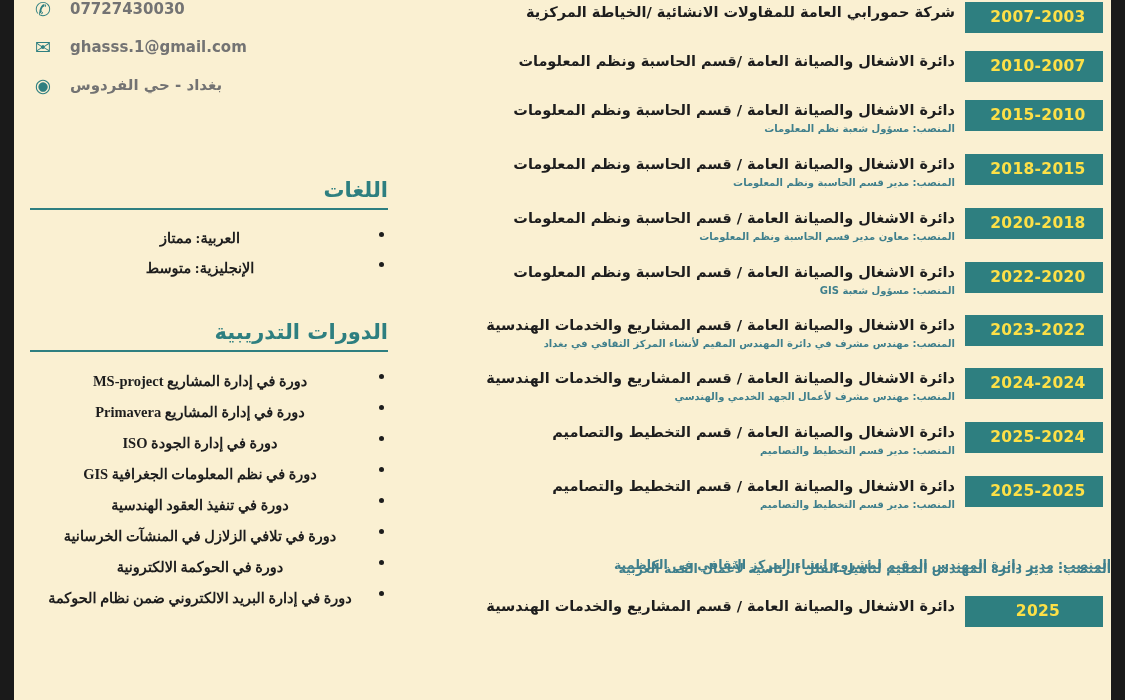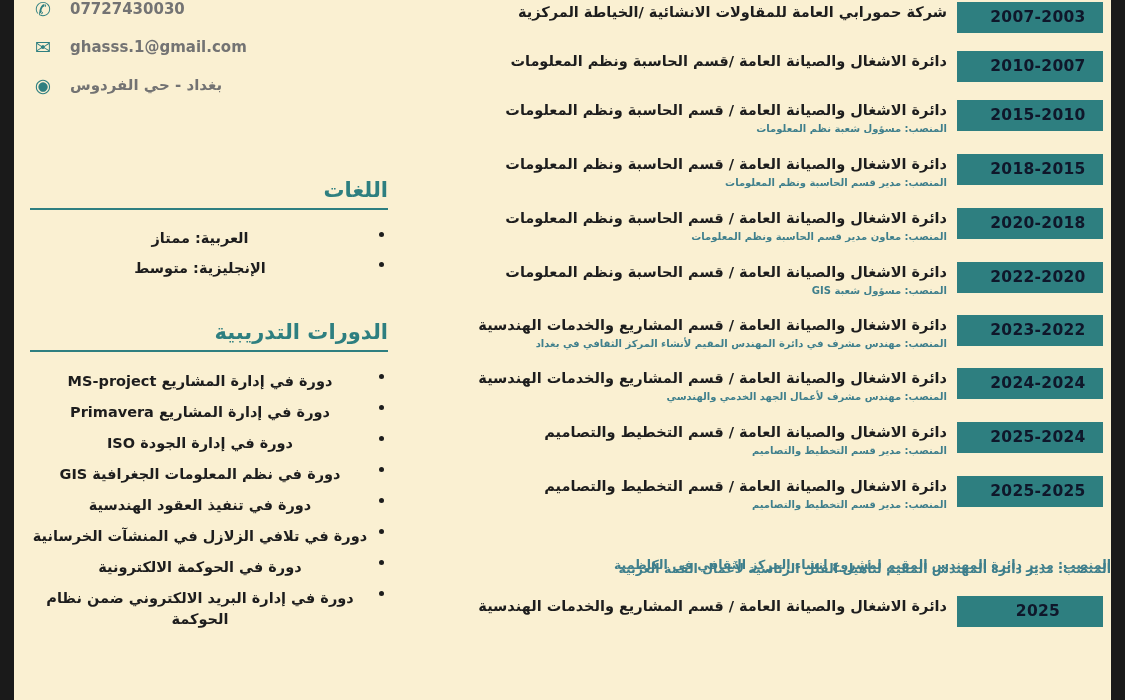--- a/index.html
+++ b/index.html
@@ -36,25 +36,25 @@
     flex-direction: row;
     align-items: flex-start;
     width: 700px;
   }
   .tl-date {
     flex: 0 0 auto;
     width: 130px;
     margin-right: 8px;
     margin-left: 10px;
     background: #2e7f80;
-    color: #0f172a;
+    color: #fde047;
     font-weight: bold;
     font-size: 15.5px;
     text-align: center;
-    padding: 6px 0 7px 16px;
+    padding: 6px 0 7px 8px;
     letter-spacing: 0.3px;
     direction: ltr;
   }
   .tl-texts {
     flex: 1 1 auto;
     text-align: right;
     padding-top: 1px;
   }
   .tl-title {
     color: #1d1d1d;
@@ -142,20 +142,21 @@
     list-style: none;
   }
   .sb-list li {
     position: relative;
     color: #1d1d1d;
     font-size: 14.5px;
     font-weight: bold;
     line-height: 1.5;
     text-align: center;
     padding: 3px 0;
+    font-family: Liberation Serif, serif;
   }
   .sb-list li .bullet {
     position: absolute;
     right: -14px;
     top: 8px;
     width: 5px;
     height: 5px;
     border-radius: 50%;
     background: #1d1d1d;
   }

